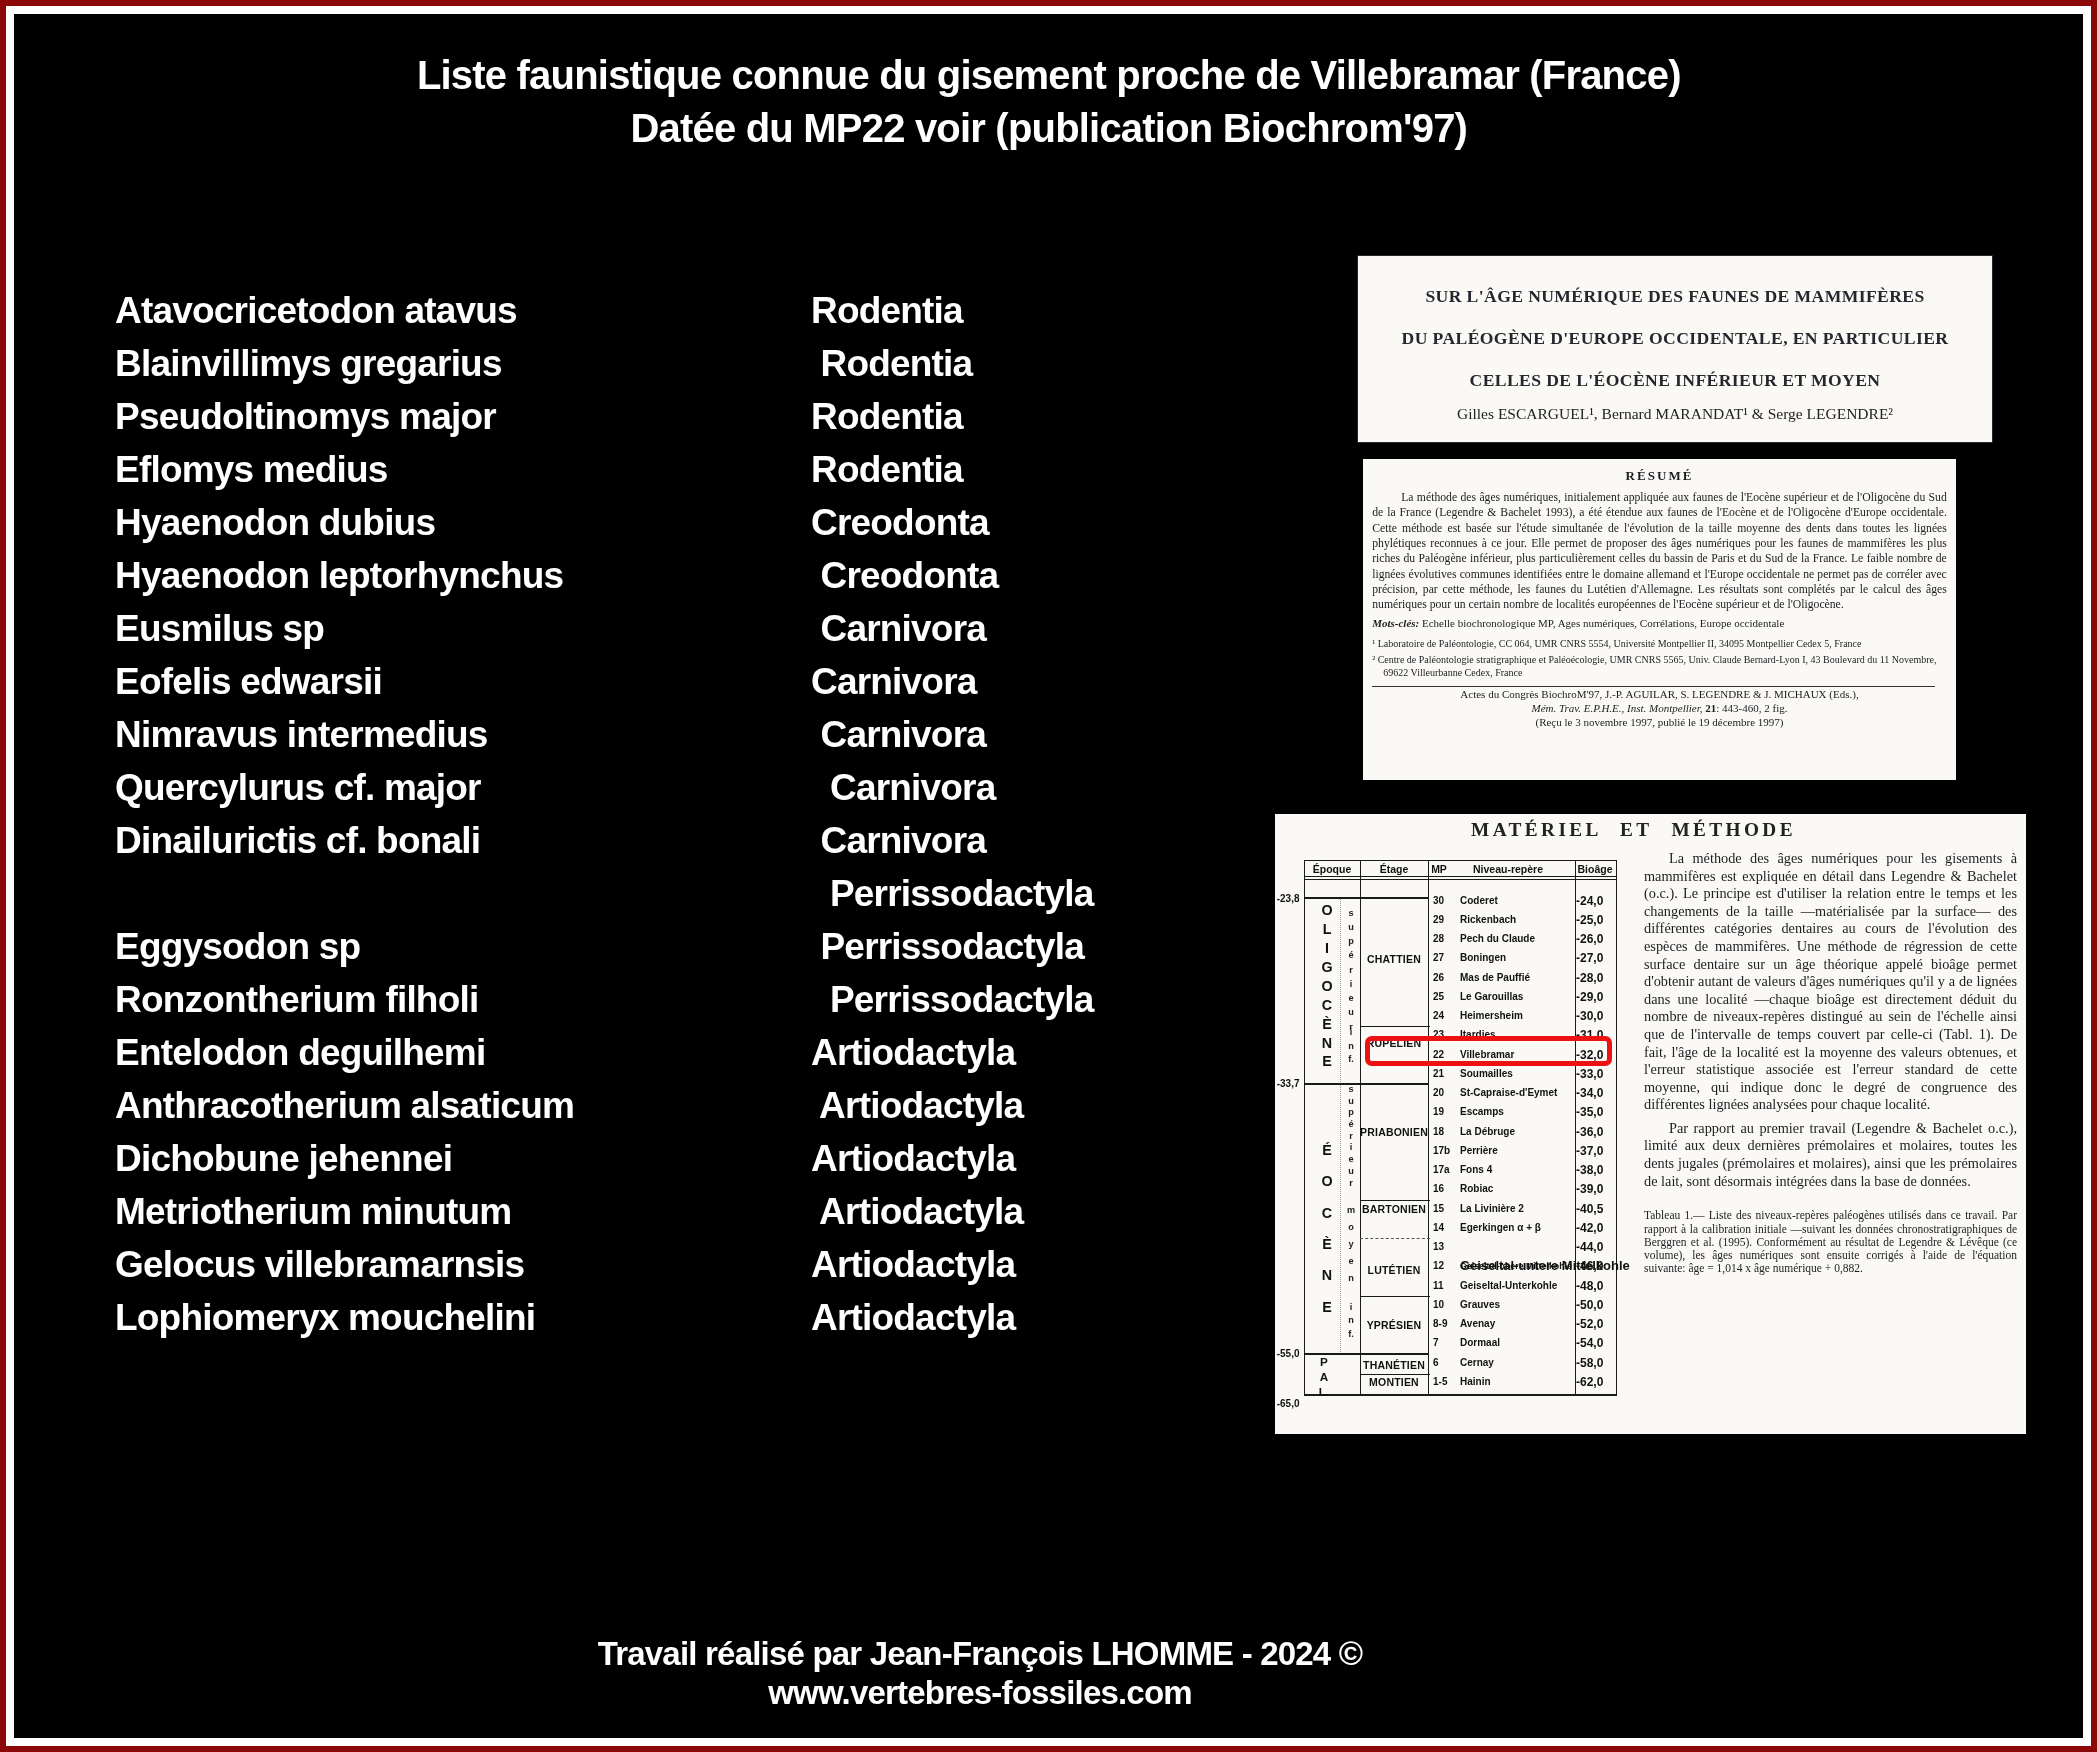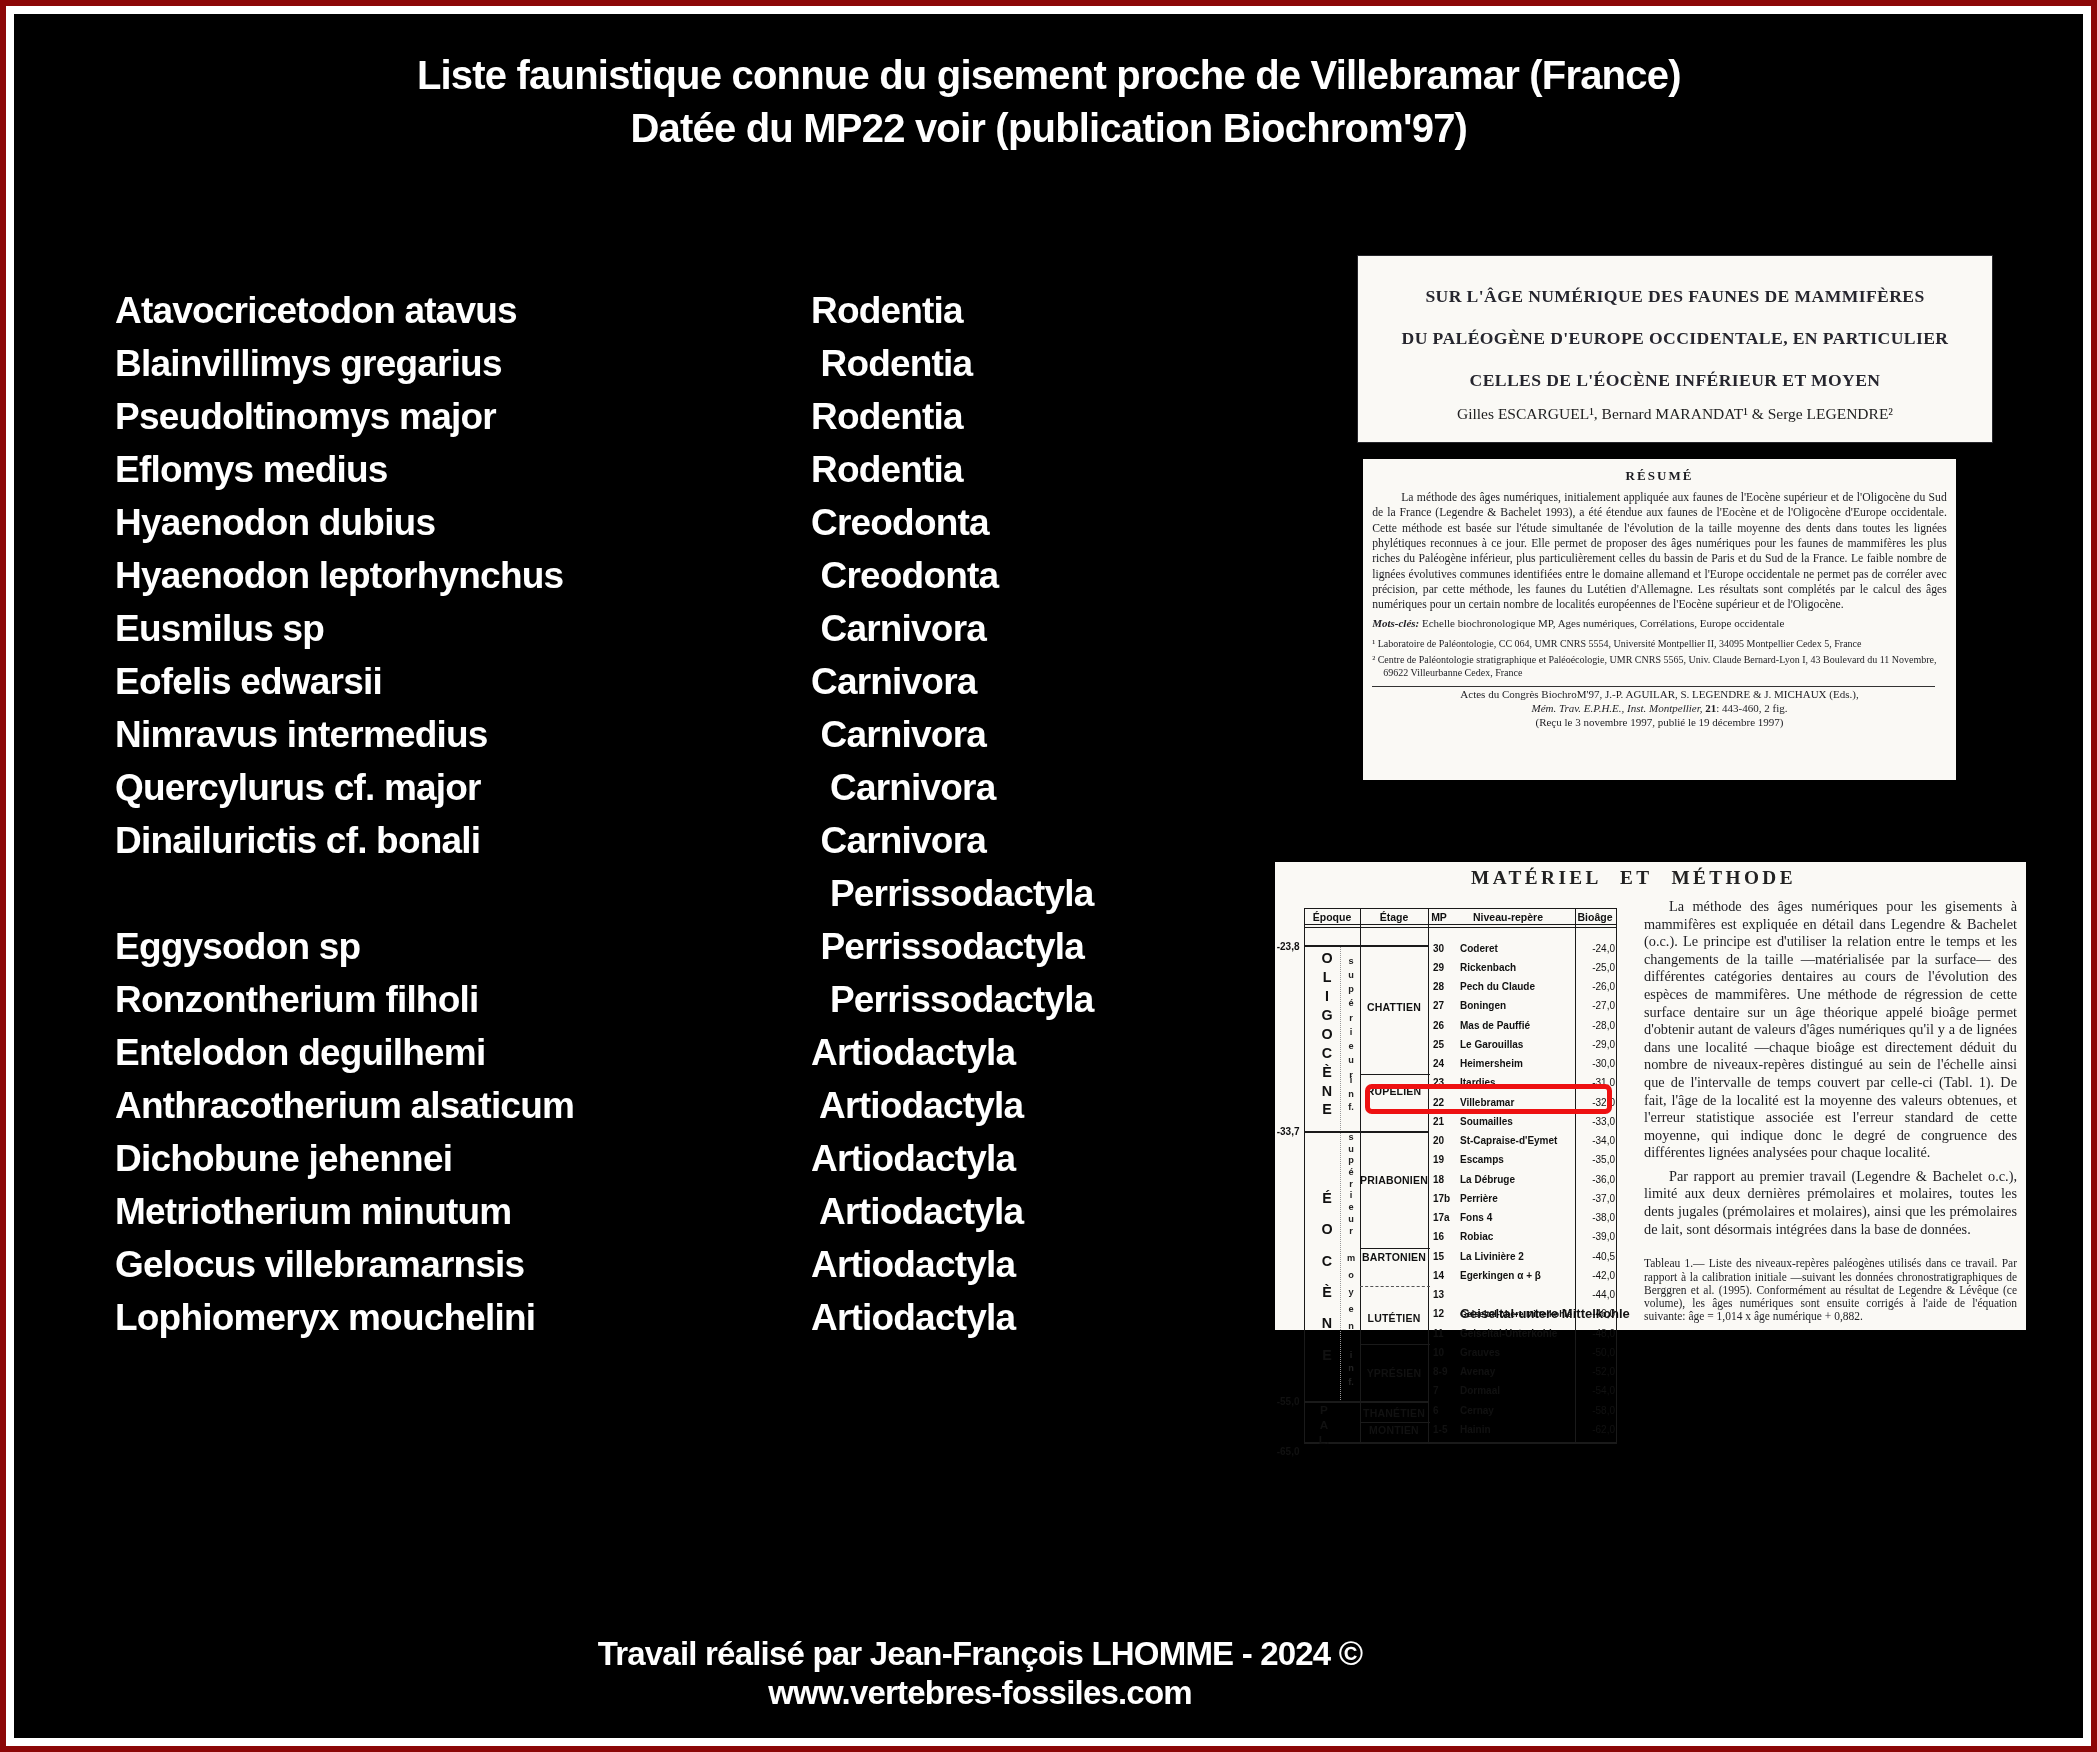--- a/index.html
+++ b/index.html
@@ -33,28 +33,28 @@
   .p1-resume { margin-top:5.9px; font-size:11.7px; line-height:15.3px; text-align:justify; text-indent:29px; }
   .p1-keywords { margin-top:4.2px; font-size:11px; }
   .p1-keywords .kw { font-weight:700;font-style:italic; }
   .p1-fn { margin-top:8.4px; font-size:10px; line-height:13px; padding-left:11px; text-indent:-11px; }
   .p1-fn + .p1-fn { margin-top:3.4px; }
   .p1-rule { margin-top:6.7px; border-top:1.3px solid #333; width:98%; }
   .p1-cit { text-align:center; font-size:11px; line-height:14px; }
   .p1-cit:nth-of-type(1) { margin-top:4.2px; }
 
   
-  #paper2 { left:1275px; top:862px; width:751px; height:468px; }
+  #paper2 { left:1275px; top:814px; width:751px; height:620px; }
   .p2-heading { position:absolute; left:-17px; width:100%; top:5px; text-align:center; font-size:19.3px; font-weight:700; letter-spacing:3.4px; word-spacing:11px; color:#222; }
   #strat { position:absolute; left:0; top:0; width:378px; height:620px; font-family:"Liberation Sans", sans-serif; }
   .tline { position:absolute; background:#1a1a1a; }
   .strat-row { position:absolute; left:0; width:100%; height:12.6px; line-height:12.6px; }
   .mp-cell { position:absolute; left:158px; width:25px; font-size:10px; font-weight:700; color:#111; }
   .niveau-cell { position:absolute; left:185px; font-size:10px; font-weight:600; color:#111; white-space:nowrap; }
-  .bioage-cell { position:absolute; left:301px; width:39px; text-align:right; font-size:10px; font-weight:400; color:#111; }
+  .bioage-cell { position:absolute; left:301px; width:39px; text-align:left; font-size:12px; font-weight:700; color:#111; }
   .strat-header { position:absolute; transform:translateX(-50%); font-size:10.5px; font-weight:700; color:#111; white-space:nowrap; }
   .epoch-letter { position:absolute; transform:translate(-50%,-50%); font-weight:700; color:#111; }
   .sub-letter { position:absolute; transform:translate(-50%,-50%); font-size:9.2px; font-weight:600; color:#222; }
   .stage-label { position:absolute; transform:translate(-50%,-50%); font-size:10.5px; font-weight:600; letter-spacing:0.2px; color:#111; white-space:nowrap; }
   .scale-label { position:absolute; left:0; width:27px; padding-right:2.5px; text-align:right; transform:translateY(-50%); font-size:10px; font-weight:600; color:#111; }
   #red-box { position:absolute; left:90px; top:222px; width:247px; height:30px; border:5px solid #ee1111; border-radius:6.7px; }
   .p2-col { position:absolute; left:369px; top:36px; width:373px; }
   .p2-para { font-size:14.3px; line-height:17.6px; text-align:justify; text-indent:25px; }
   .p2-para + .p2-para { margin-top:5.9px; }
   .p2-caption { margin-top:19.3px; font-size:11.5px; line-height:13.2px; text-align:justify; }

